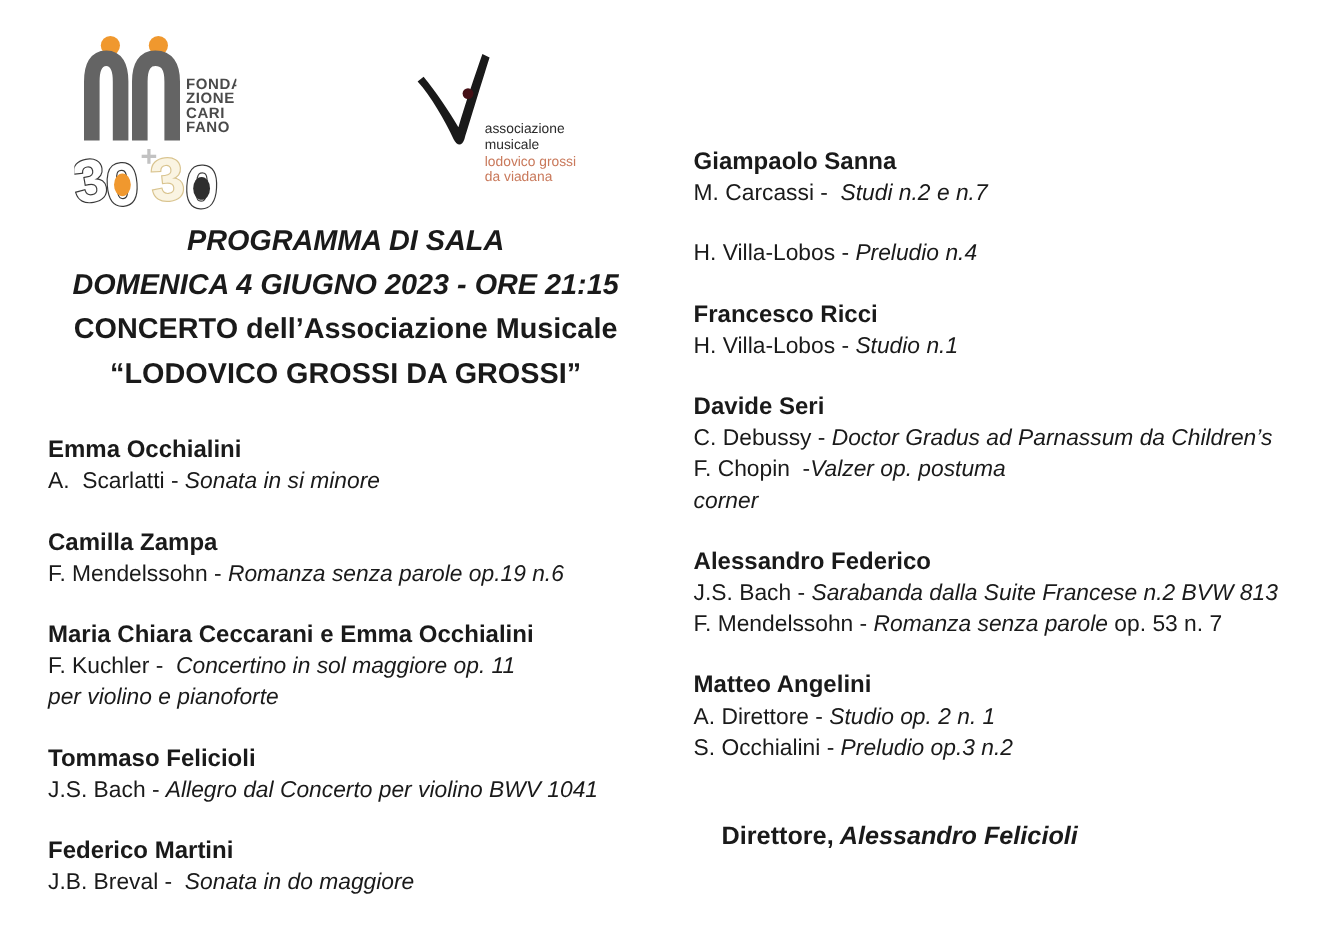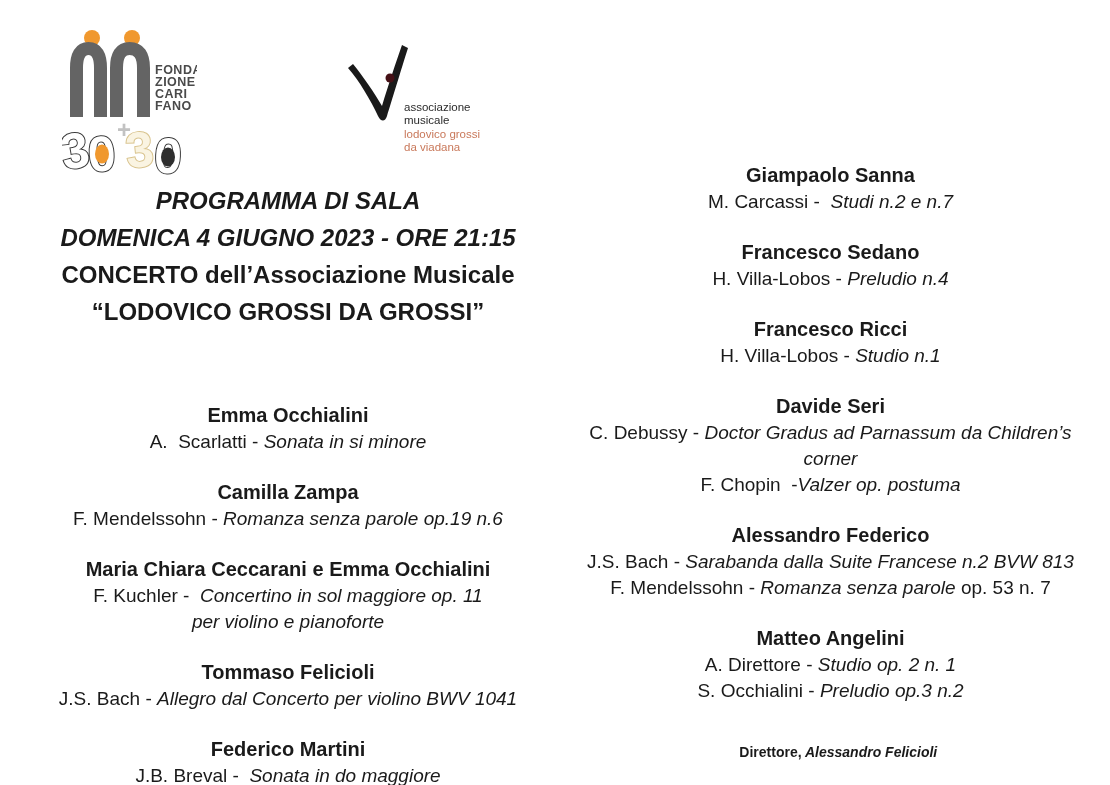--- a/index.html
+++ b/index.html
@@ -12,31 +12,31 @@
   .logo-carifano{position:absolute;left:62px;top:26px;}
   .logo-assoc{position:absolute;left:345px;top:42px;}
   svg text{font-family:"Liberation Sans",sans-serif;}
 
   
   .title-col{position:absolute;left:40px;top:182px;width:496px;text-align:center;}
   .title-line{font-weight:bold;font-size:24px;line-height:37px;white-space:nowrap;text-align:center;}
   .title-line.italic{font-style:italic;}
 
   
-  .prog-col{position:absolute;text-align:center;margin-top:40px;}
+  .prog-col{position:absolute;}
   .prog-left{left:40px;top:362px;width:496px;}
   .prog-right{left:578px;top:122px;width:505px;}
   .entry{margin-bottom:24px;}
   .performer{font-weight:bold;font-size:20px;line-height:27px;white-space:pre;}
   .piece-line{font-size:19px;line-height:26px;white-space:pre;}
   .piece-line .work{font-style:italic;}
   .piece-line .composer,.piece-line .suffix{font-style:normal;}
 
   
-  .director{margin-top:12px;font-size:14px;font-weight:bold;white-space:pre;}
+  .director{margin-top:12px;font-size:21px;font-weight:bold;white-space:pre;}
   .director .dir-name{font-style:italic;}
 </style>
 </head>
 <body>
 
 <svg class="logo-carifano" width="135" height="152" viewBox="0 0 135 152" aria-hidden="true">
   <circle cx="30" cy="12" r="8" fill="#F0982E"></circle>
   <circle cx="70" cy="12" r="8" fill="#F0982E"></circle>
   <path d="M14.5,91 L14.5,42 Q14.5,22.5 26.5,22.5 Q38.5,22.5 38.5,42 L38.5,91" fill="none" stroke-width="13" stroke="#646464"></path>
   <path d="M54.5,91 L54.5,42 Q54.5,22.5 67.5,22.5 Q81.5,22.5 81.5,42 L81.5,91" fill="none" stroke-width="13" stroke="#646464"></path>
@@ -99,32 +99,31 @@
     </div>
   </div>
 
 <div class="prog-col prog-right">
   <div>
       <div class="entry">
         <div class="performer">Giampaolo Sanna</div>
         <div class="piece-line"><span class="composer">M. Carcassi -  </span><span class="work">Studi n.2 e n.7</span></div>
       </div>
       <div class="entry">
-        <div class="performer">Francesco Sedano</div>
         <div class="piece-line"><span class="composer">H. Villa-Lobos - </span><span class="work">Preludio n.4</span></div>
       </div>
       <div class="entry">
         <div class="performer">Francesco Ricci</div>
         <div class="piece-line"><span class="composer">H. Villa-Lobos - </span><span class="work">Studio n.1</span></div>
       </div>
       <div class="entry">
         <div class="performer">Davide Seri</div>
         <div class="piece-line"><span class="composer">C. Debussy - </span><span class="work">Doctor Gradus ad Parnassum da Children’s</span></div>
+        <div class="piece-line"><span class="composer">F. Chopin  -</span><span class="work">Valzer op. postuma</span></div>
         <div class="piece-line"><span class="work">corner</span></div>
-        <div class="piece-line"><span class="composer">F. Chopin  -</span><span class="work">Valzer op. postuma</span></div>
       </div>
       <div class="entry">
         <div class="performer">Alessandro Federico</div>
         <div class="piece-line"><span class="composer">J.S. Bach - </span><span class="work">Sarabanda dalla Suite Francese n.2 BVW 813</span></div>
         <div class="piece-line"><span class="composer">F. Mendelssohn - </span><span class="work">Romanza senza parole</span><span class="suffix"> op. 53 n. 7</span></div>
       </div>
       <div class="entry">
         <div class="performer">Matteo Angelini</div>
         <div class="piece-line"><span class="composer">A. Direttore - </span><span class="work">Studio op. 2 n. 1</span></div>
         <div class="piece-line"><span class="composer">S. Occhialini - </span><span class="work">Preludio op.3 n.2</span></div>

